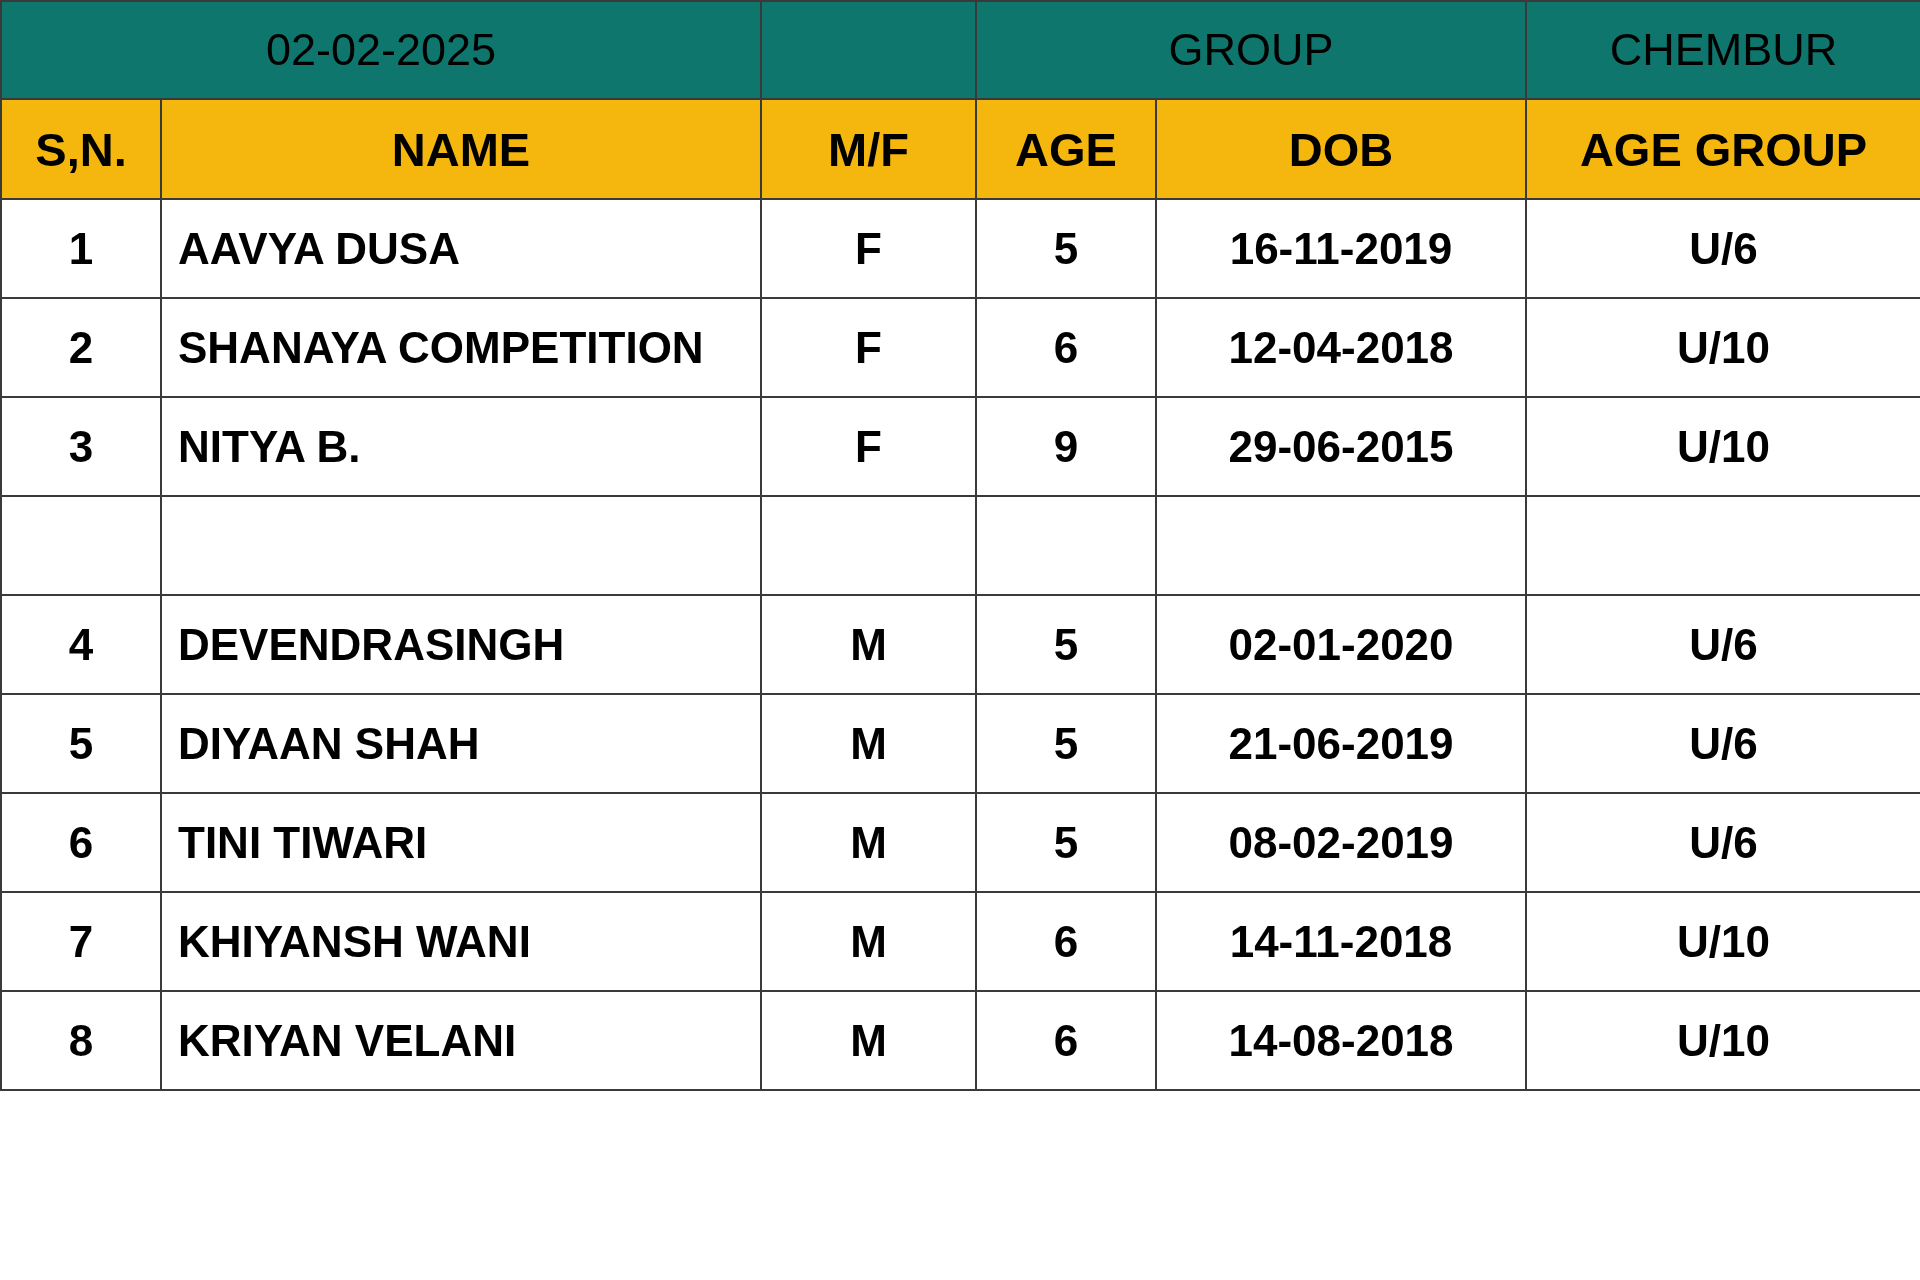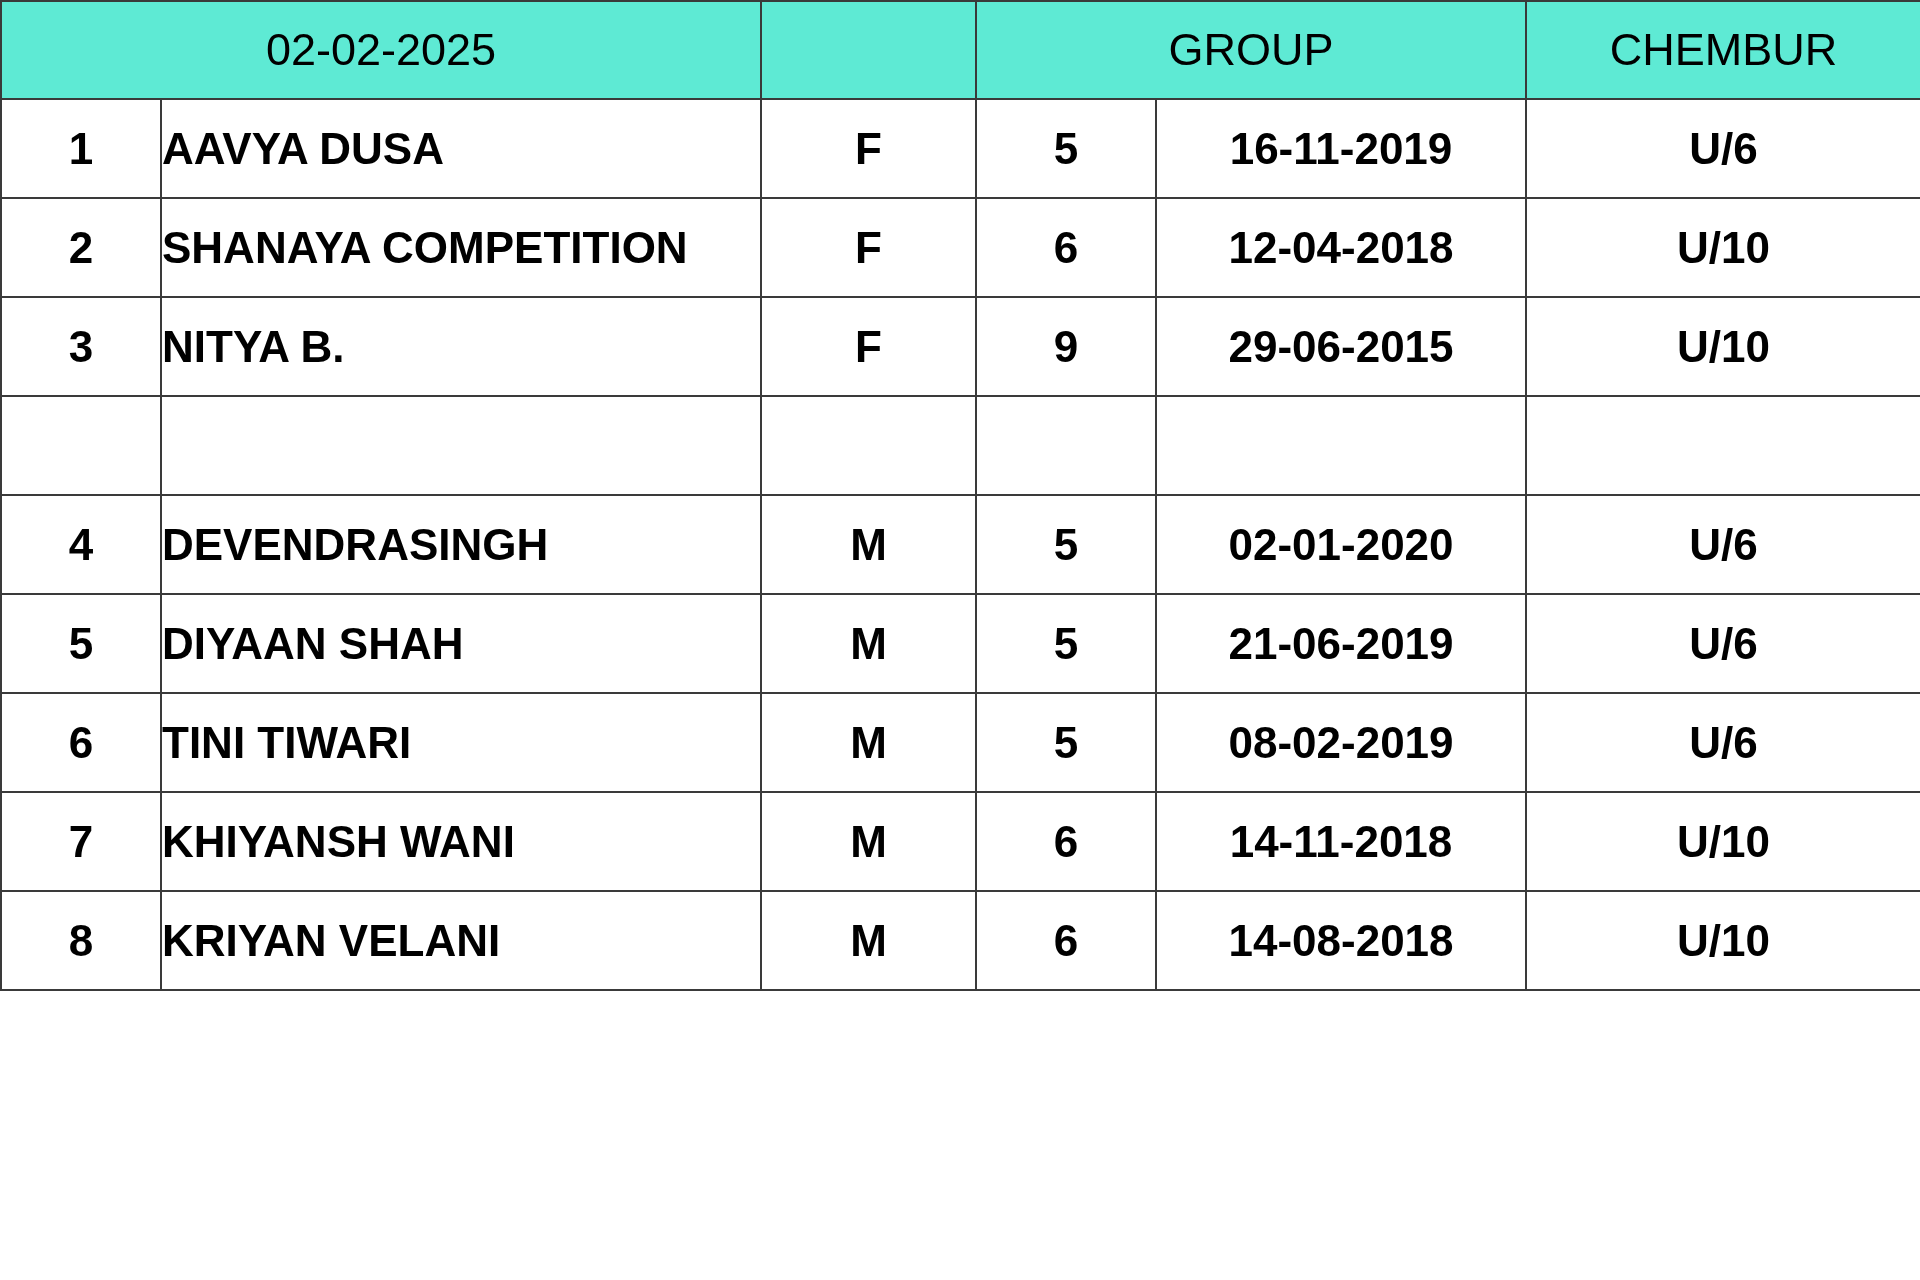--- a/index.html
+++ b/index.html
@@ -53,21 +53,21 @@
     letter-spacing: 0.5px;
     text-decoration: underline;
     text-underline-offset: 6px;
     color: #111111;
     white-space: nowrap;
   }
 
   
   .info-row td {
     height: 96px;
-    background: #5eead4;
+    background: #0f766e;
     font-size: 45px;
     font-weight: 400;
     color: #1a1a1a;
   }
   .info-row td.blank-cell { border-left: 2px solid #3a3a3a; }
 
   
   .head-row td {
     background: #f5b60d;
     height: 98px;
@@ -78,20 +78,21 @@
 
   
   .data-row td {
     height: 97px;
     font-size: 44px;
     font-weight: bold;
     background: #ffffff;
   }
   .data-row td.name-cell {
     text-align: left;
+    padding-left: 16px;
   }
   .spacer-row td {
     height: 97px;
     background: #ffffff;
   }
   .empty-inner { display: block; height: 100%; }
 </style>
 </head>
 <body>
 
@@ -107,20 +108,28 @@
     </colgroup>
     <tbody>
       <tr class="info-row">
         <td colspan="2">02-02-2025</td>
         <td class="blank-cell">
             <span class="empty-inner"></span>
           </td>
         <td colspan="2">GROUP</td>
         <td>CHEMBUR</td>
       </tr>
+      <tr class="head-row">
+        <td>S,N.</td>
+        <td>NAME</td>
+        <td>M/F</td>
+        <td>AGE</td>
+        <td>DOB</td>
+        <td>AGE GROUP</td>
+      </tr>
 
       <tr class="data-row">
         <td>1</td>
         <td class="name-cell">AAVYA DUSA</td>
         <td>F</td>
         <td>5</td>
         <td>16-11-2019</td>
         <td>U/6</td>
       </tr>
       <tr class="data-row">

